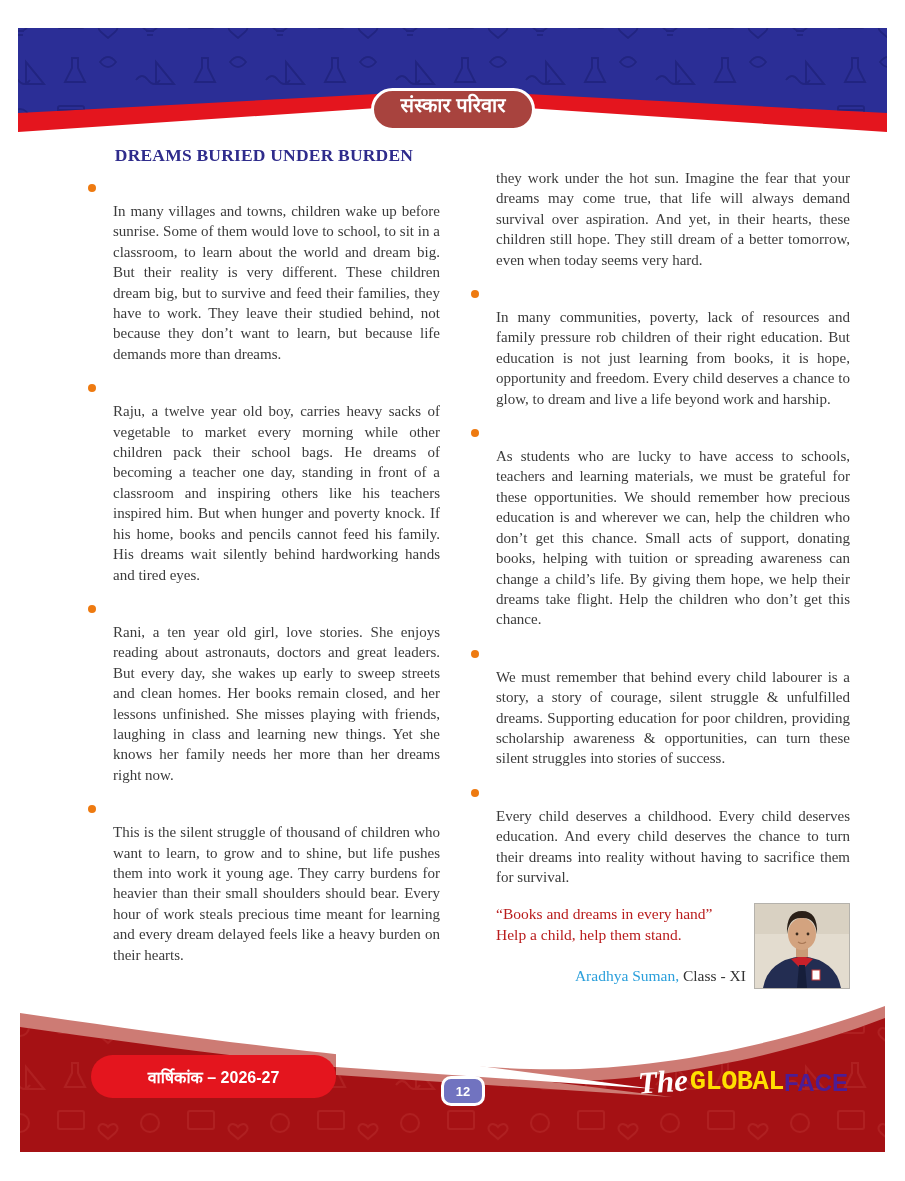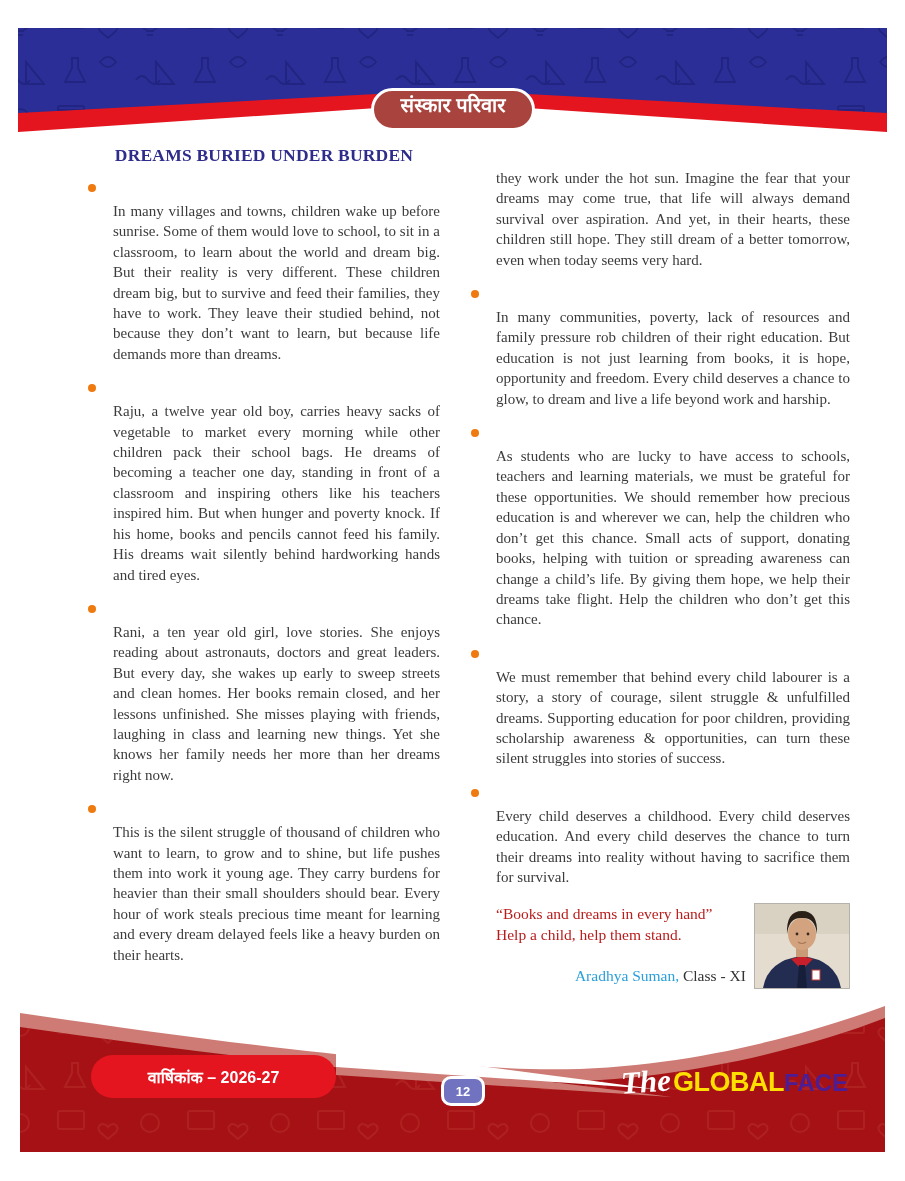--- a/index.html
+++ b/index.html
@@ -67,21 +67,21 @@
   .logo {
     position:absolute; left:648px; top:1056px; width:200px; height:44px; z-index:6;
     display:flex; align-items:flex-end; justify-content:flex-end;
   }
   .logo-the {
     font-family:"Liberation Serif", serif; font-style:italic; font-weight:bold;
     color:#ffffff; font-size:31px; line-height:1; margin-right:2px;
     transform:rotate(-4deg); padding-bottom:3px;
   }
   .logo-global {
-    font-family:Liberation Sans, sans-serif; font-weight:900; color:#ffdf00;
+    font-family:Liberation Mono, monospace; font-weight:900; color:#ffdf00;
     font-size:27px; line-height:1; letter-spacing:-0.5px; padding-bottom:4px;
   }
   .logo-face {
     font-family:"Liberation Sans", sans-serif; font-weight:bold; color:#4c1d95;
     font-size:24px; line-height:1; padding-bottom:5px;
   }
 </style>
 </head>
 <body>
 

